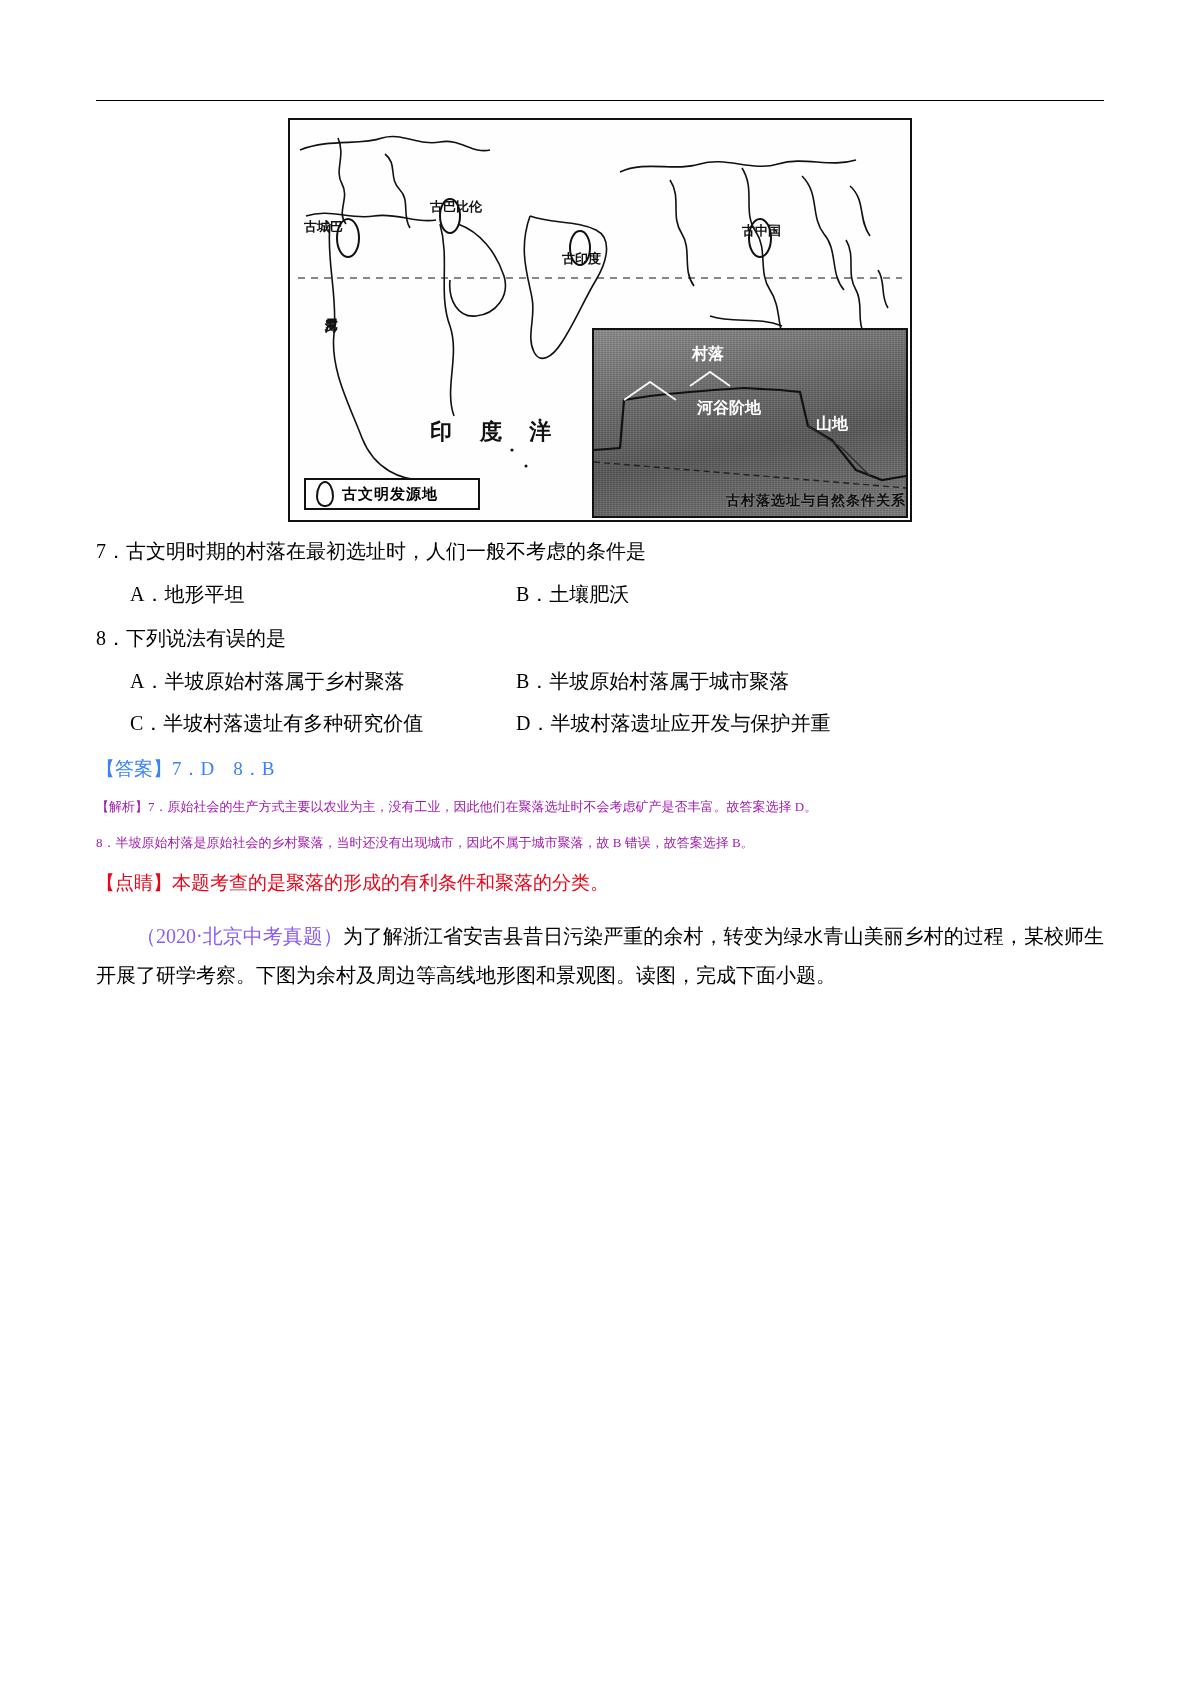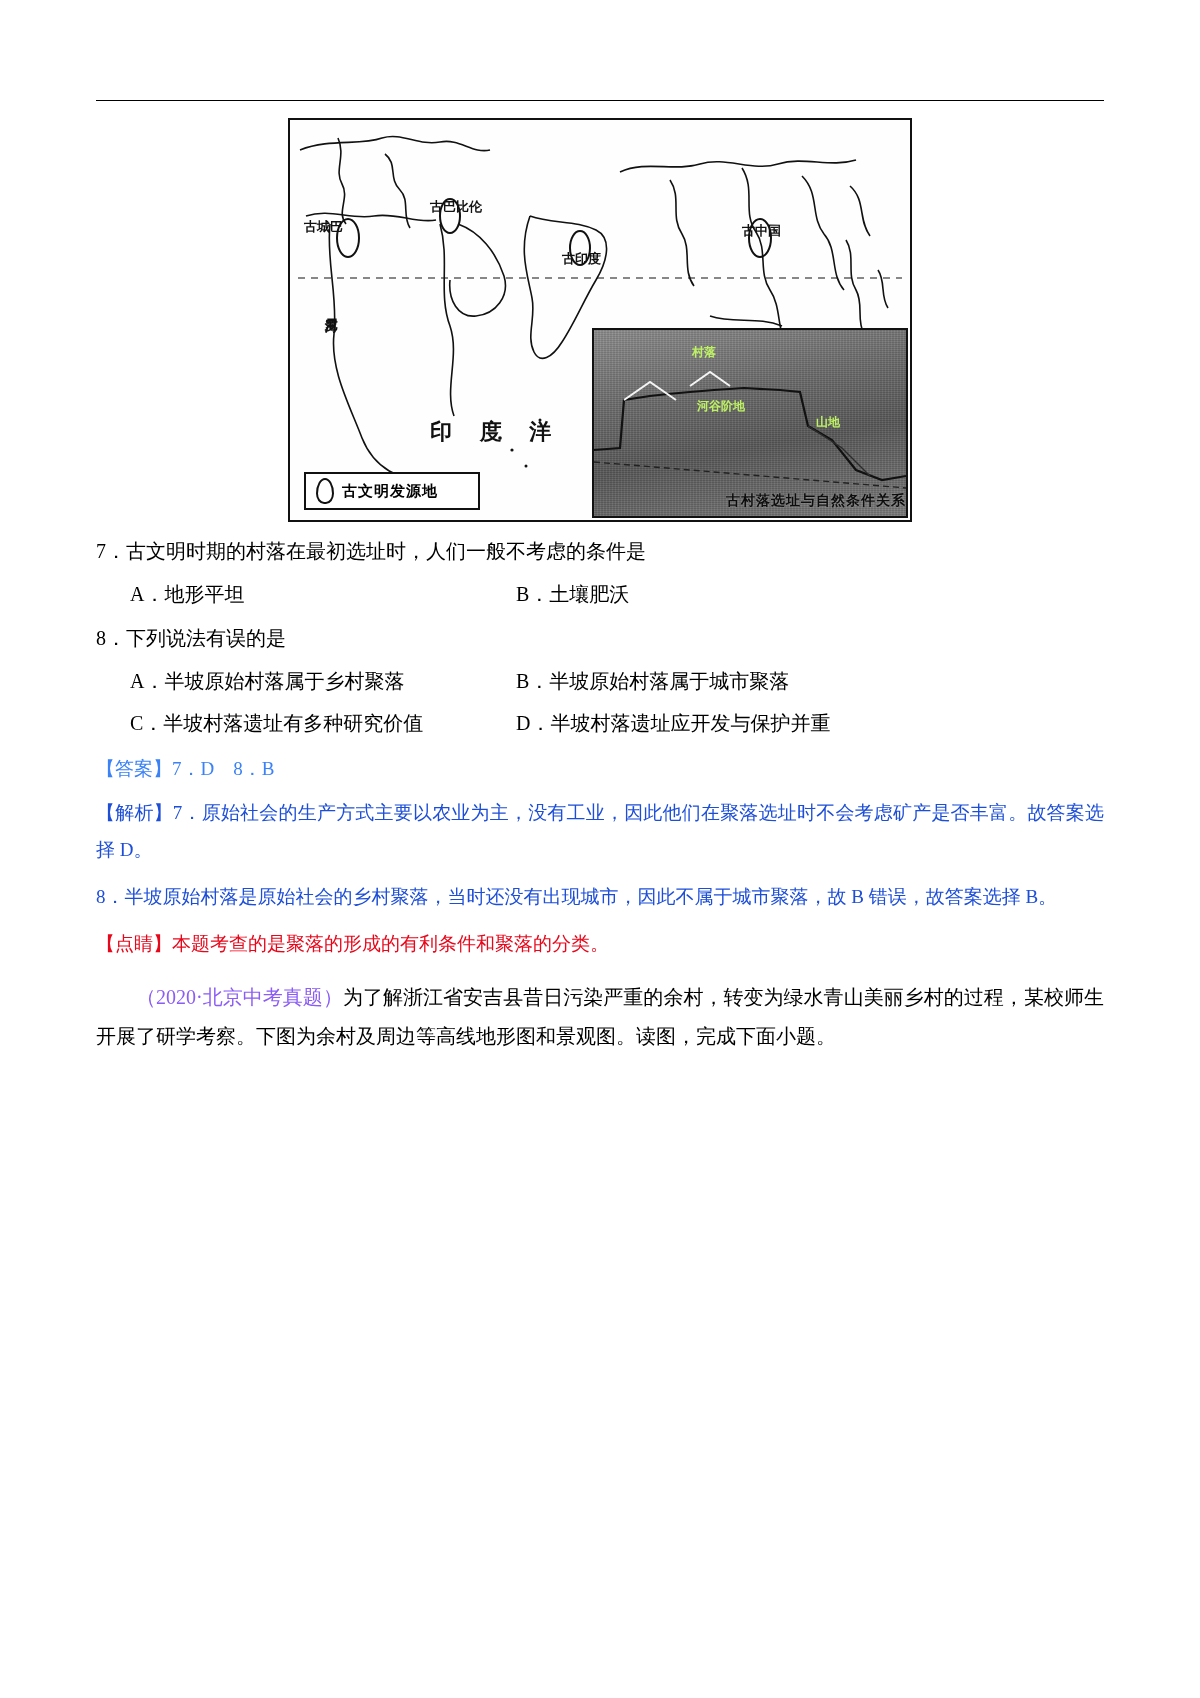--- a/index.html
+++ b/index.html
@@ -68,21 +68,21 @@
   .map-label.vertical {
     writing-mode: vertical-rl;
     text-orientation: upright;
     letter-spacing: 1px;
   }
   .legend-box {
     position: absolute;
     left: 14px;
     bottom: 10px;
     width: 176px;
-    height: 38px;
+    height: 32px;
     border: 2px solid #111;
     background: #fff;
     display: flex;
     align-items: center;
     gap: 8px;
     padding-left: 10px;
     box-sizing: border-box;
   }
   .legend-glyph {
     width: 14px;
@@ -124,23 +124,23 @@
     font-family: "DejaVu Sans", sans-serif;
     font-size: 14px;
     font-weight: bold;
     color: #0d0d0d;
     text-shadow: 0 0 2px rgba(255,255,255,0.35);
     letter-spacing: 1px;
   }
   .photo-label {
     position: absolute;
     font-family: Liberation Serif, serif;
-    font-size: 12px;
+    font-size: 16px;
     font-weight: bold;
-    color: #bef264;
+    color: #ffffff;
     white-space: nowrap;
   }
   
   .q-line {
     font-size: 20px;
     line-height: 1.55;
     margin: 14px 0 0 0;
     font-family: "Liberation Serif", serif;
   }
   .q-stem {
@@ -156,22 +156,22 @@
   }
   .opt.col1 { width: 420px; padding-left: 34px; box-sizing: border-box; }
   .opt.col2 { width: 420px; }
   .answer-line {
     color: #3b82f6;
     font-size: 19px;
     line-height: 1.6;
     margin-top: 16px;
   }
   .analysis {
-    color: #1d4ed8;
-    font-size: 19px;
+    color: #a21caf;
+    font-size: 13px;
     line-height: 1.95;
     margin-top: 10px;
     text-align: justify;
   }
   .analysis.indent2 { text-indent: 0; }
   .tip-line {
     color: #e8071a;
     font-size: 19px;
     line-height: 1.7;
     margin-top: 12px;

